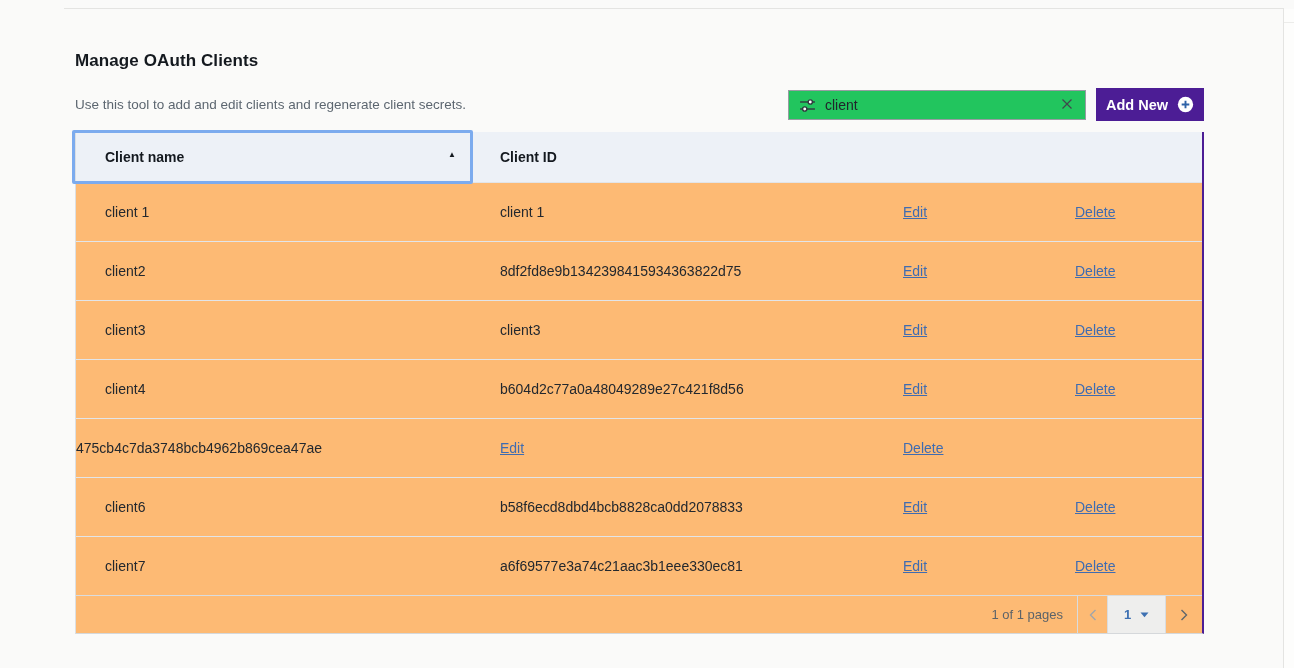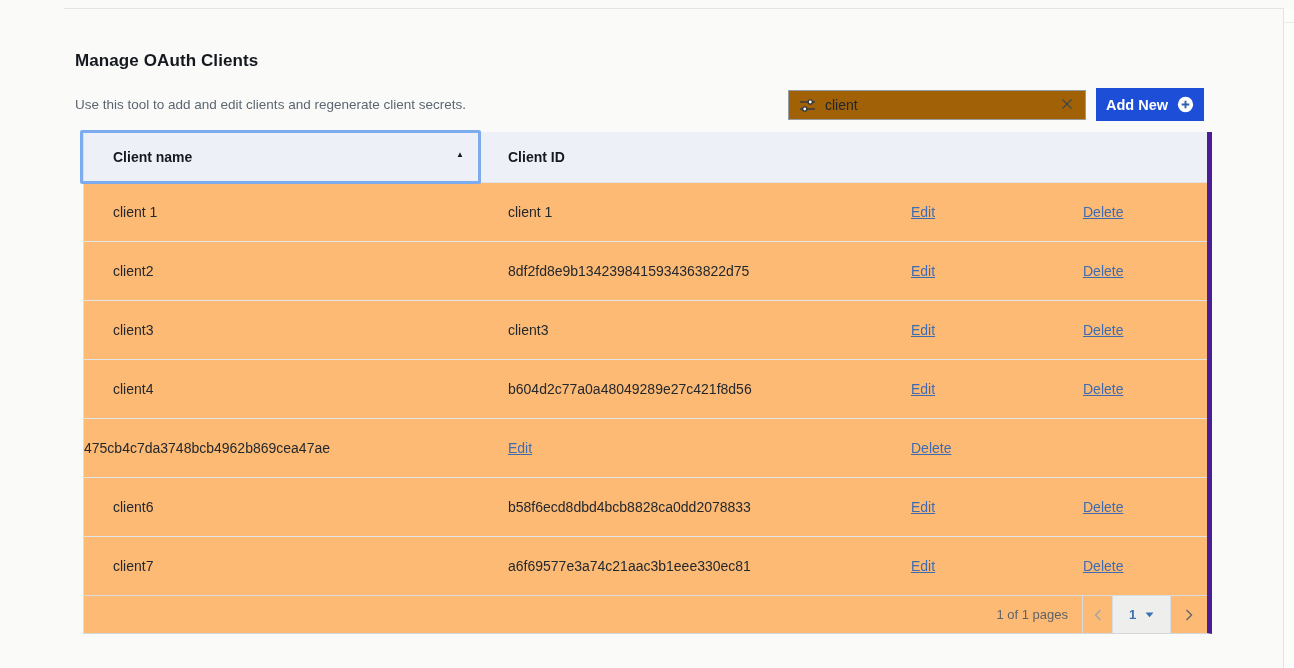--- a/index.html
+++ b/index.html
@@ -20,45 +20,45 @@
     font-size:17px; font-weight:bold; color:#14191f; letter-spacing:.1px;
   }
   .page-subtitle {
     position:absolute; left:75px; top:97px;
     font-size:13.5px; color:#5c6670;
   }
 
   
   .search-box {
     position:absolute; left:788px; top:90px; width:298px; height:30px;
-    background:#a16207; border:1px solid #979ca2;
+    background:#22c55e; border:1px solid #979ca2;
     display:flex; align-items:center; padding:4px 10px;
   }
   .search-box .filter-ic { flex:0 0 auto; display:flex; margin-right:9px; }
   .search-input {
     flex:1 1 auto; border:none; outline:none; background:transparent;
     font-family:inherit; font-size:14px; color:#21262c; min-width:0;
   }
   .search-clear {
     flex:0 0 auto; border:none; background:none; cursor:pointer;
     display:flex; align-items:center; padding:2px;
   }
 
   
   .add-btn {
     position:absolute; left:1096px; top:88px; width:108px; height:33px;
-    background:#1d4ed8; border:none; cursor:pointer;
+    background:#4c1d95; border:none; cursor:pointer;
     display:flex; align-items:center; justify-content:center; gap:9px;
     color:#fff; font-family:inherit; font-size:14.5px; font-weight:bold;
   }
 
   
   .table {
     position:absolute; left:75px; top:132px; width:1129px;
-    border-left:1px solid #dcdfe2; border-right:5px solid #4c1d95; border-bottom:1px solid #d5d8db;margin-left:8px;
+    border-left:1px solid #dcdfe2; border-right:2px solid #4c1d95; border-bottom:1px solid #d5d8db;
   }
   .thead {
     position:relative; height:50px; background:#edf1f7;
     display:grid; grid-template-columns:424px 403px 172px 1fr; align-items:center;
     font-size:14px; font-weight:bold; color:#14191f;
   }
   .th-name { position:relative; height:50px; display:flex; align-items:center; padding-left:29px; cursor:pointer; }
   .sort-arrow { position:absolute; left:372px; top:18px; font-size:8px; color:#14191f; }
   .focus-ring {
     position:absolute; left:-4px; top:-2px; width:401px; height:54px;

